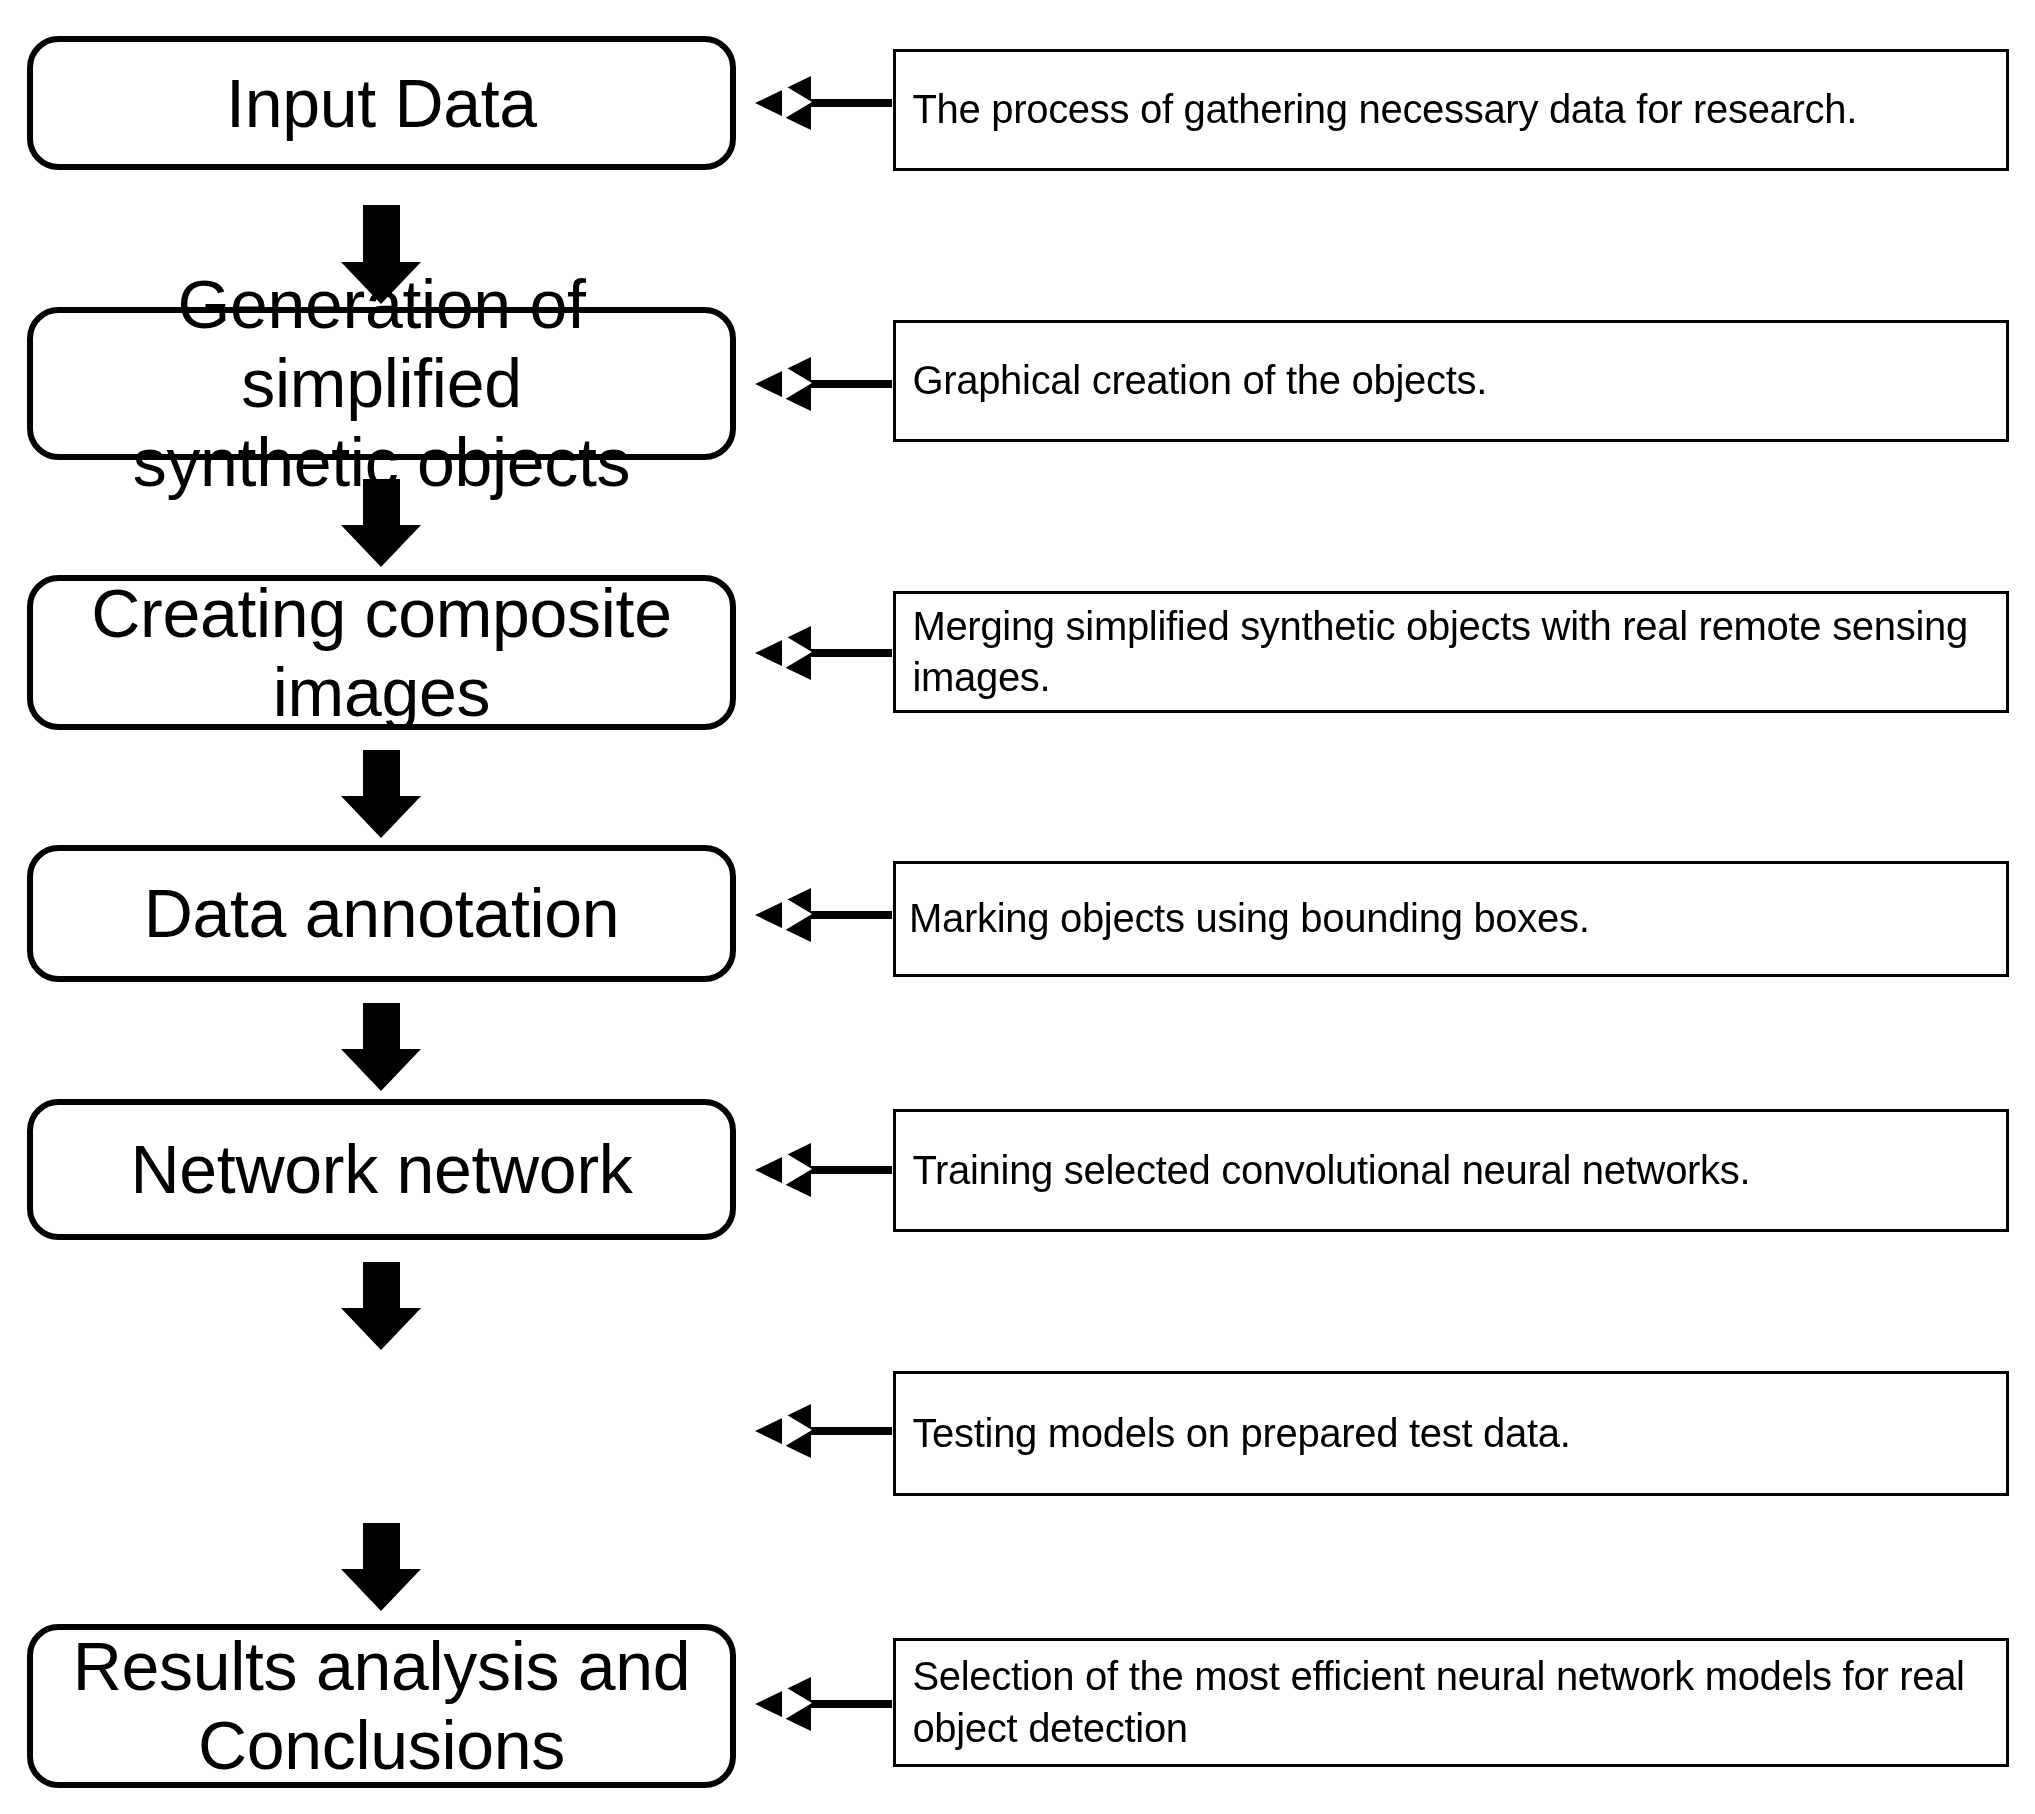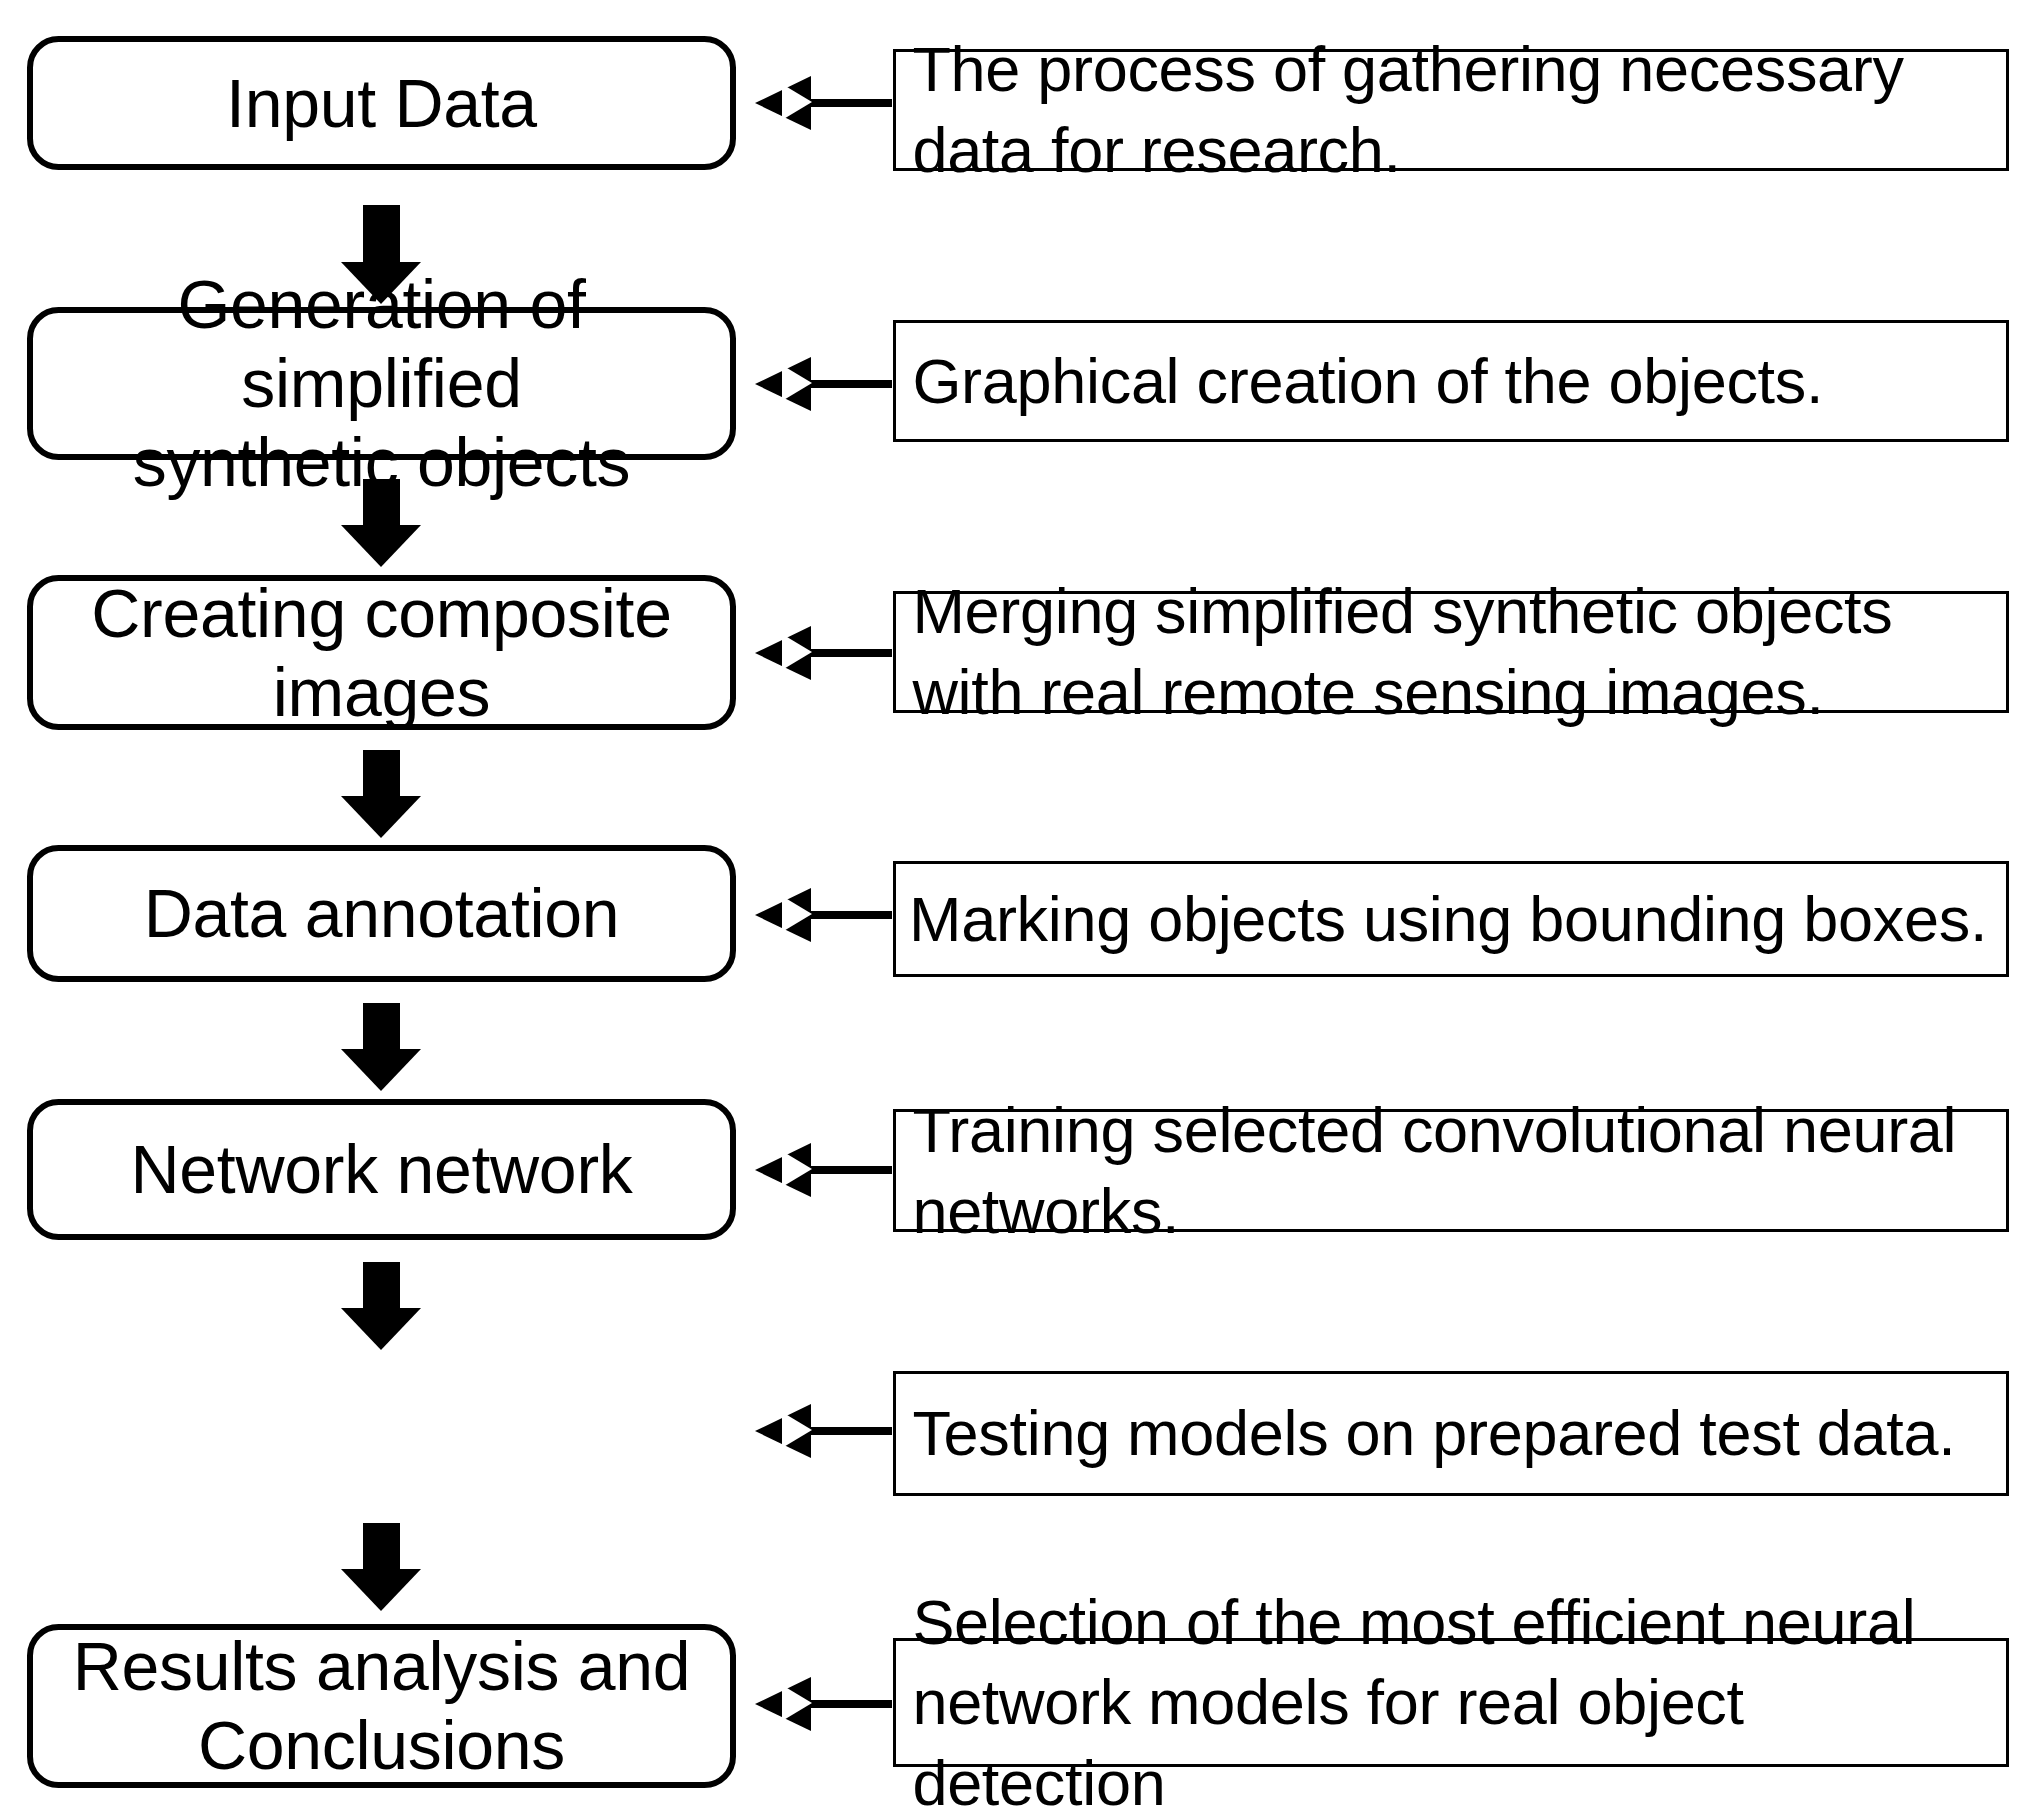--- a/index.html
+++ b/index.html
@@ -45,21 +45,21 @@
     position: absolute;
     box-sizing: border-box;
     border: 3.4px solid #000000;
     background: #ffffff;
     display: flex;
     align-items: center;
     justify-content: flex-start;
     padding: 0 13.7px 0 16.4px;
   }
   .desc-text {
-    font-size: 63px;
+    font-size: 40px;
     line-height: 1.28;
     font-weight: 400;
     letter-spacing: -0.3px;
     text-align: left;
   }
 
   
   .h-arrow {
     position: absolute;
     height: 55px;

